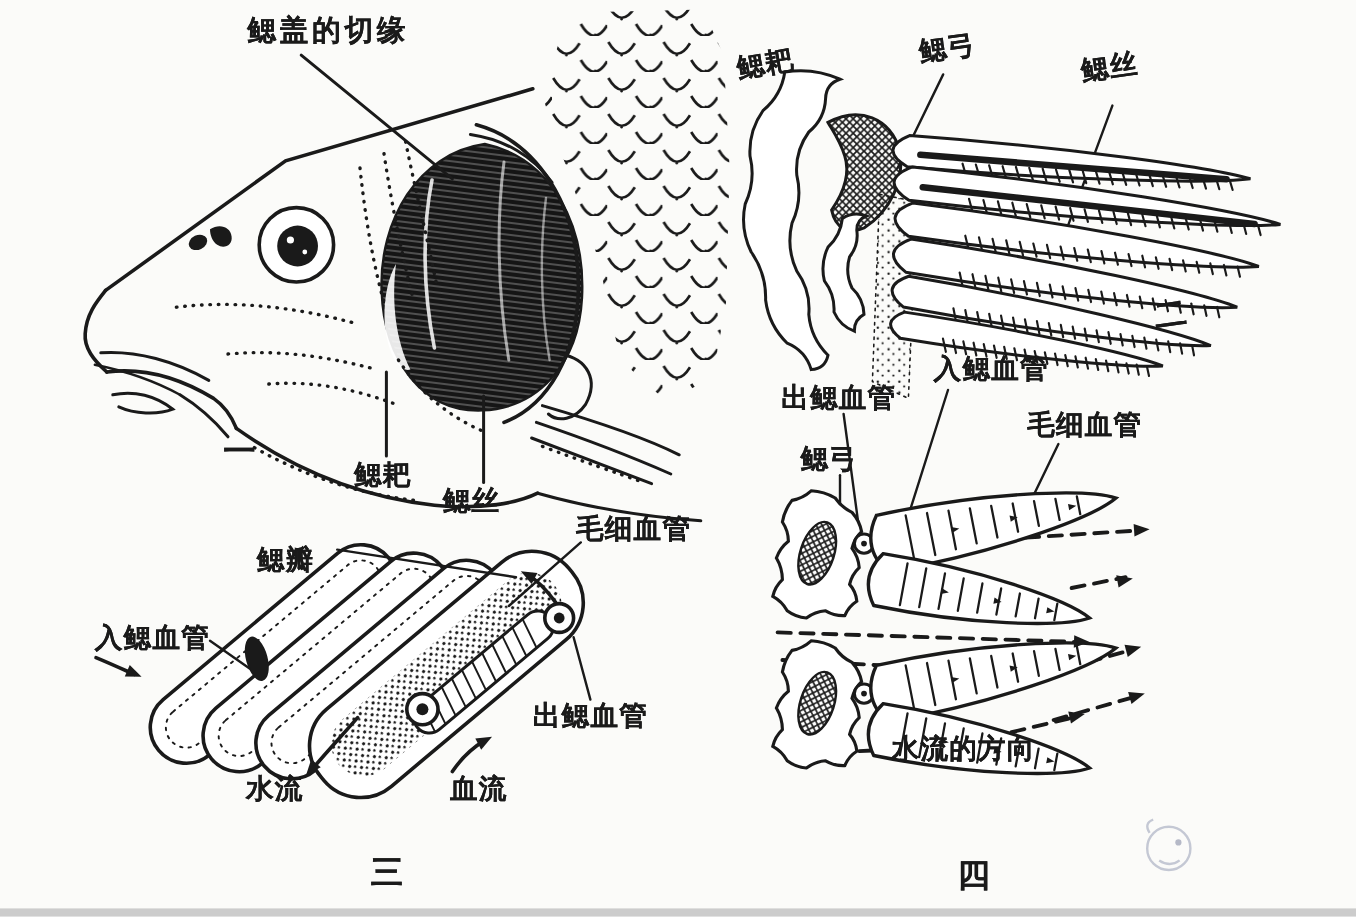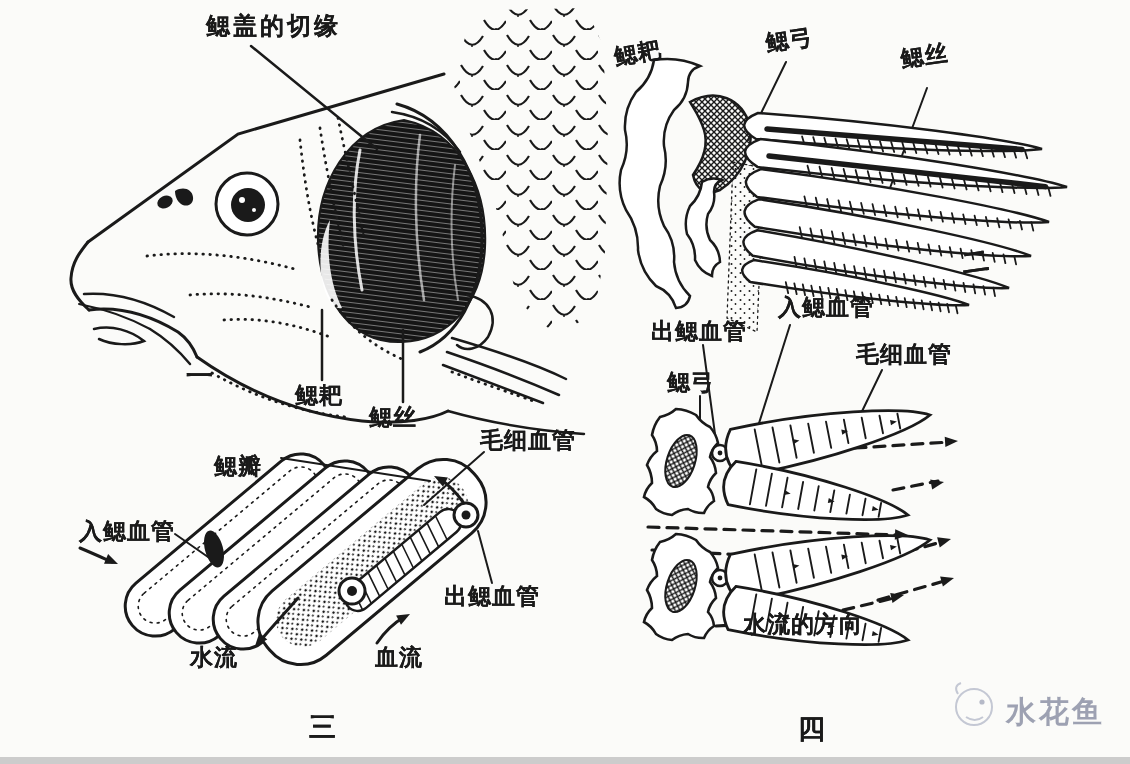--- a/index.html
+++ b/index.html
@@ -409,27 +409,26 @@
 
   <div class="lbl" style="left:612px;top:45px;transform:rotate(-10deg)">鳃耙</div>
   <div class="lbl" style="left:764px;top:31px;transform:rotate(-8deg)">鳃弓</div>
   <div class="lbl" style="left:899px;top:47px;transform:rotate(-8deg)">鳃丝</div>
   <div class="lbl num" style="left:960px;top:250px;transform:rotate(-8deg)">二</div>
 
   <div class="lbl" style="left:214px;top:454px">鳃瓣</div>
   <div class="lbl" style="left:480px;top:428px">毛细血管</div>
   <div class="lbl" style="left:79px;top:519px">入鳃血管</div>
   <div class="lbl" style="left:444px;top:584px">出鳃血管</div>
-  <div class="lbl" style="left:190px;top:645px">水流</div>
+  <div class="lbl" style="left:205px;top:645px">水流</div>
   <div class="lbl" style="left:375px;top:645px">血流</div>
   <div class="lbl num" style="left:309px;top:713px">三</div>
 
   <div class="lbl" style="left:651px;top:319px">出鳃血管</div>
   <div class="lbl" style="left:778px;top:295px">入鳃血管</div>
   <div class="lbl" style="left:856px;top:342px">毛细血管</div>
   <div class="lbl" style="left:667px;top:370px">鳃弓</div>
   <div class="lbl" style="left:743px;top:612px">水流的方向</div>
   <div class="lbl num" style="left:798px;top:715px">四</div>
 
-  <div class="wm-text" style="left:1006px;top:692px">水花鱼</div>
 
   <div class="bottom-bar" style="background: rgb(204, 204, 204);"></div>
 </div>
 
 </body></html>

